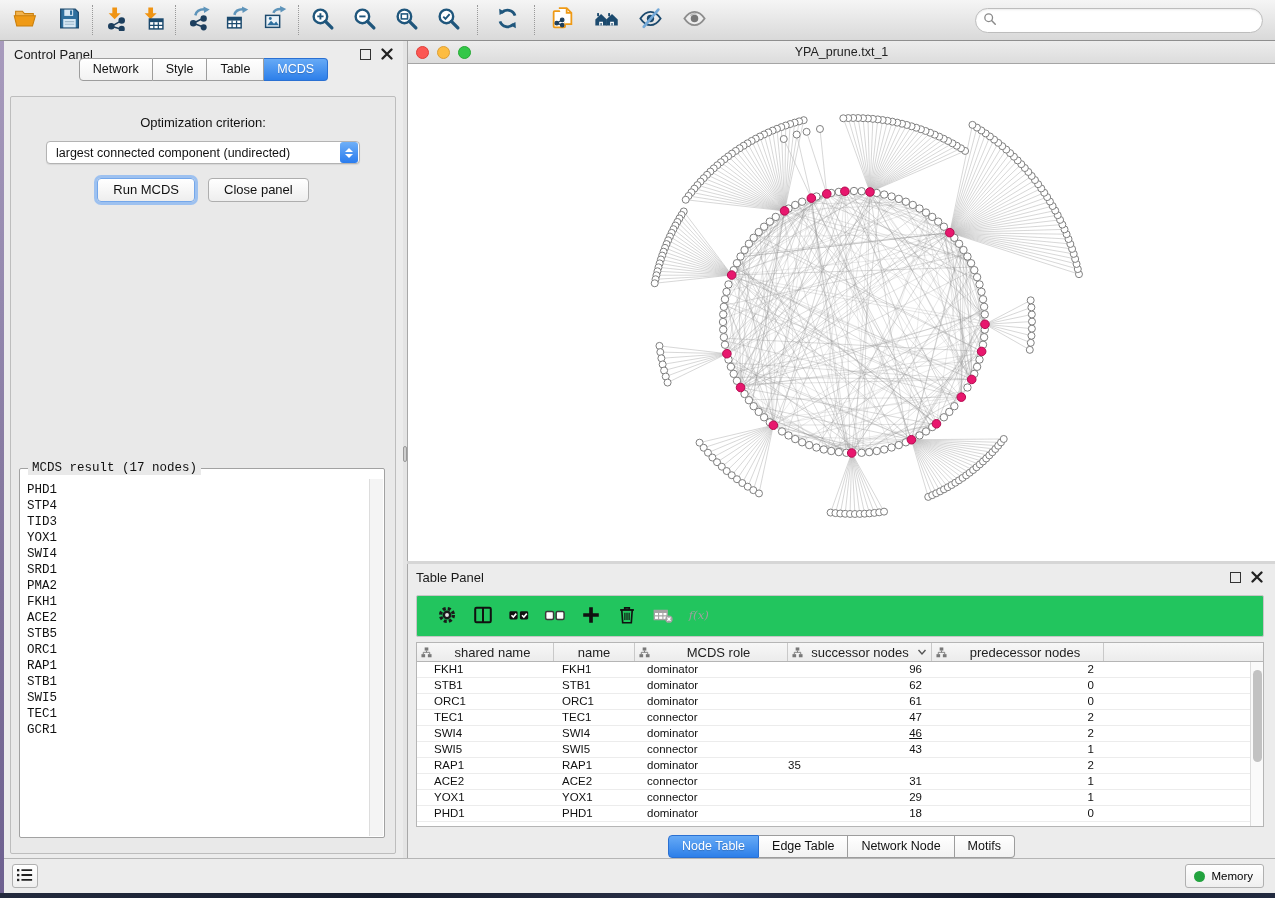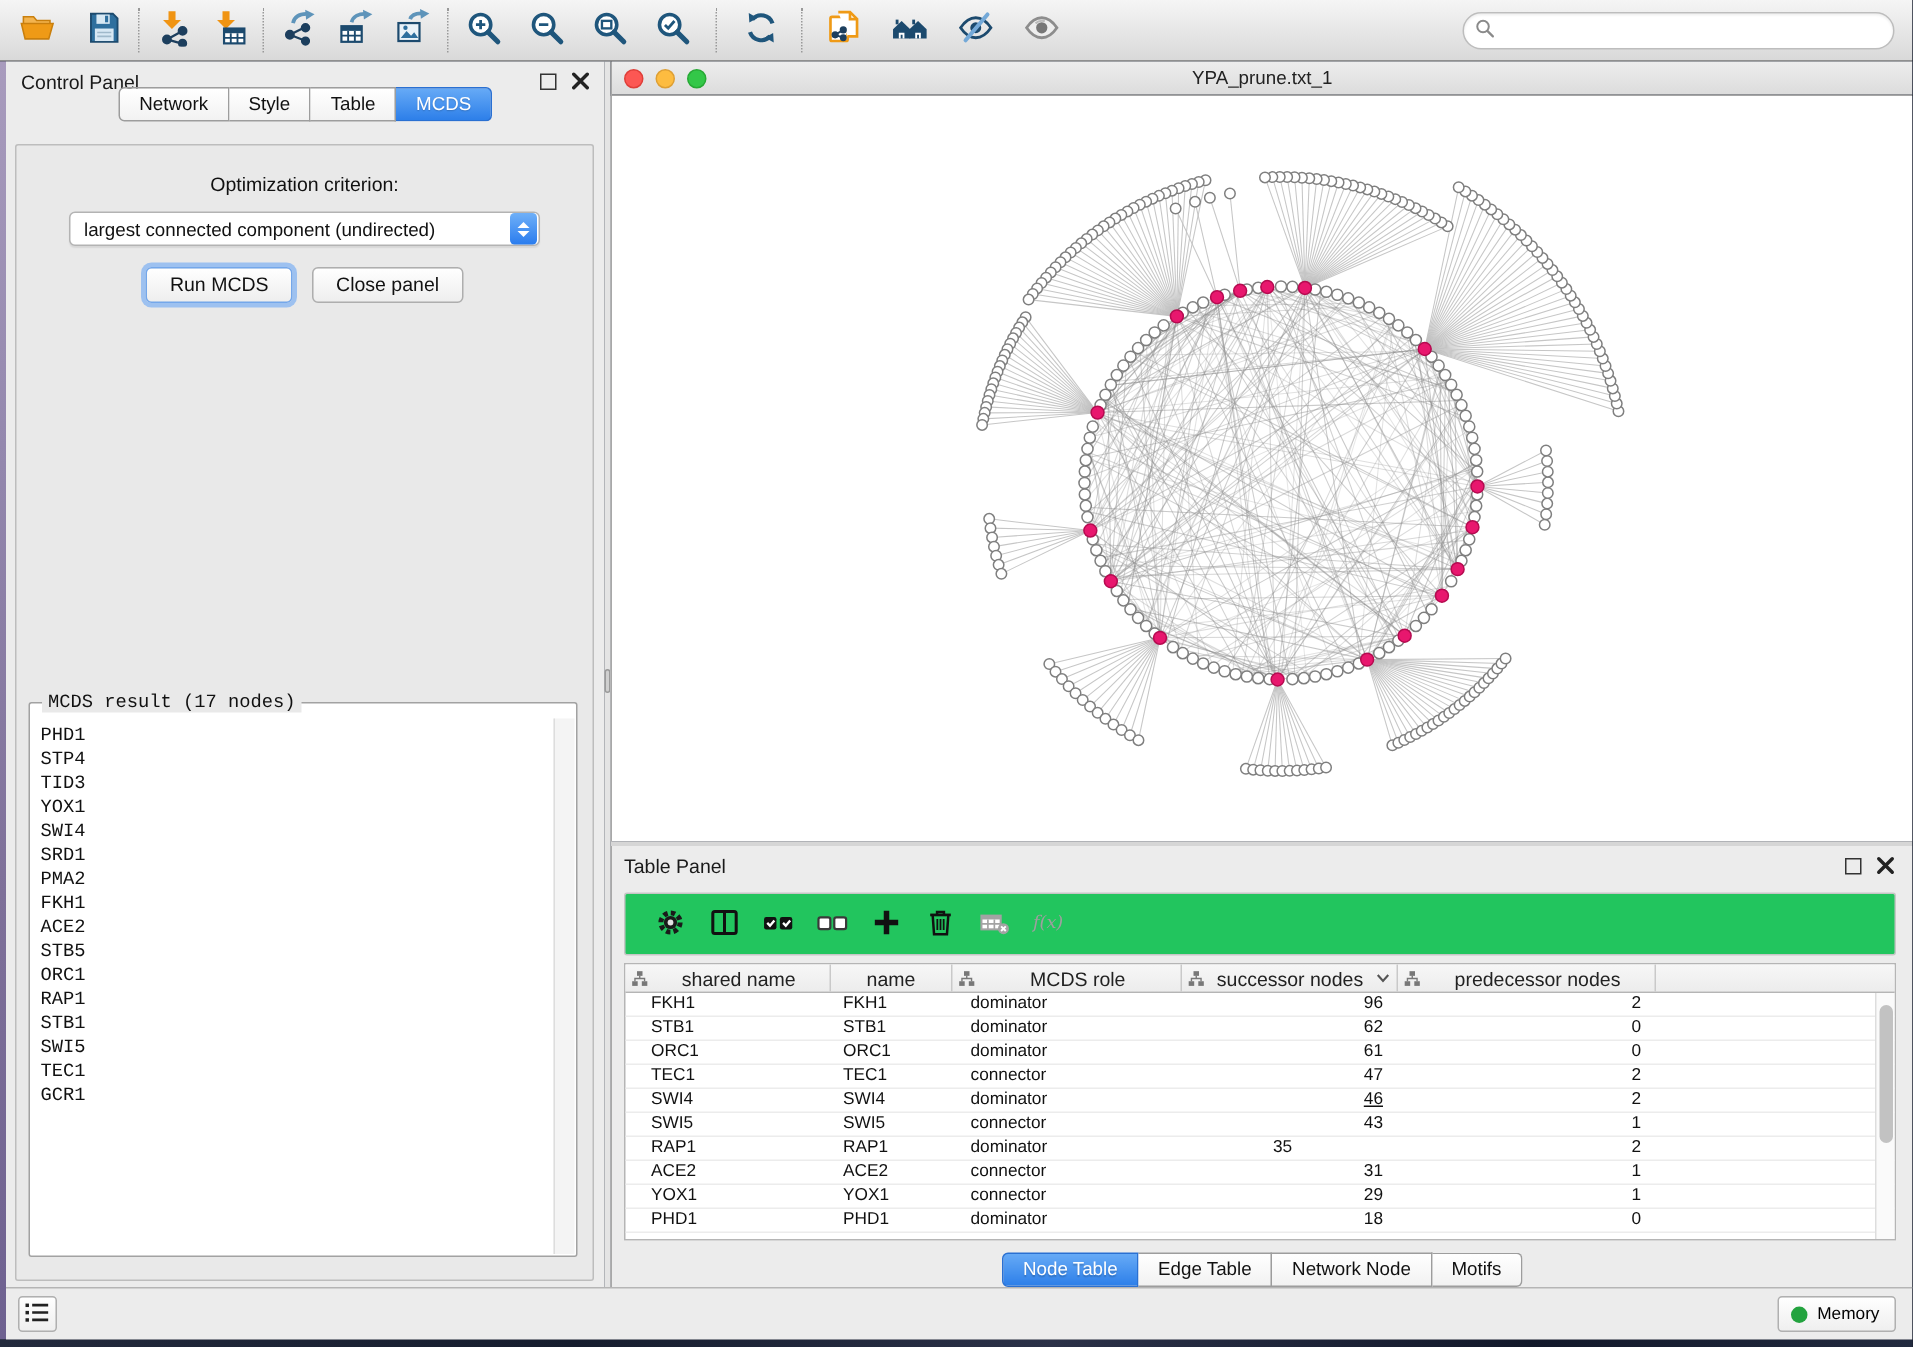--- a/index.html
+++ b/index.html
@@ -1293,21 +1293,21 @@
           <div class="td" style="width: 137px; text-align: left; padding: 0px 0px 0px 17px;">SWI5</div>
           <div class="td" style="width: 81px; text-align: left; padding: 0px 0px 0px 8px;">SWI5</div>
           <div class="td" style="width: 153px; text-align: left; padding: 0px 0px 0px 12px;">connector</div>
           <div class="td" style="width: 144px; text-align: right; padding: 0px 10px 0px 0px;">43</div>
           <div class="td" style="width: 172px; text-align: right; padding: 0px 10px 0px 0px;">1</div>
         </div>
         <div class="trow">
           <div class="td" style="width: 137px; text-align: left; padding: 0px 0px 0px 17px;">RAP1</div>
           <div class="td" style="width: 81px; text-align: left; padding: 0px 0px 0px 8px;">RAP1</div>
           <div class="td" style="width: 153px; text-align: left; padding: 0px 0px 0px 12px;">dominator</div>
-          <div class="td" style="width: 144px; text-align: center; padding: 0px 10px 0px 0px;">35</div>
+          <div class="td" style="width: 144px; text-align: left; padding: 0px 10px 0px 0px;">35</div>
           <div class="td" style="width: 172px; text-align: right; padding: 0px 10px 0px 0px;">2</div>
         </div>
         <div class="trow">
           <div class="td" style="width: 137px; text-align: left; padding: 0px 0px 0px 17px;">ACE2</div>
           <div class="td" style="width: 81px; text-align: left; padding: 0px 0px 0px 8px;">ACE2</div>
           <div class="td" style="width: 153px; text-align: left; padding: 0px 0px 0px 12px;">connector</div>
           <div class="td" style="width: 144px; text-align: right; padding: 0px 10px 0px 0px;">31</div>
           <div class="td" style="width: 172px; text-align: right; padding: 0px 10px 0px 0px;">1</div>
         </div>
         <div class="trow">

